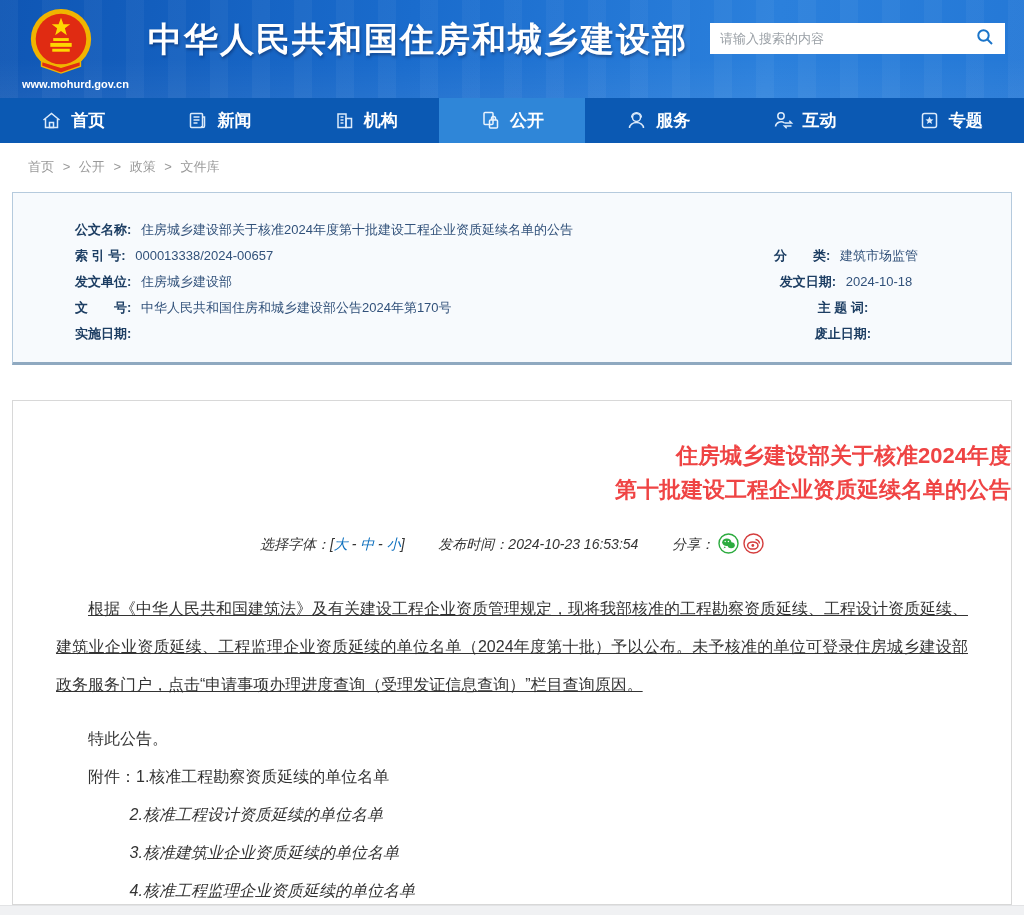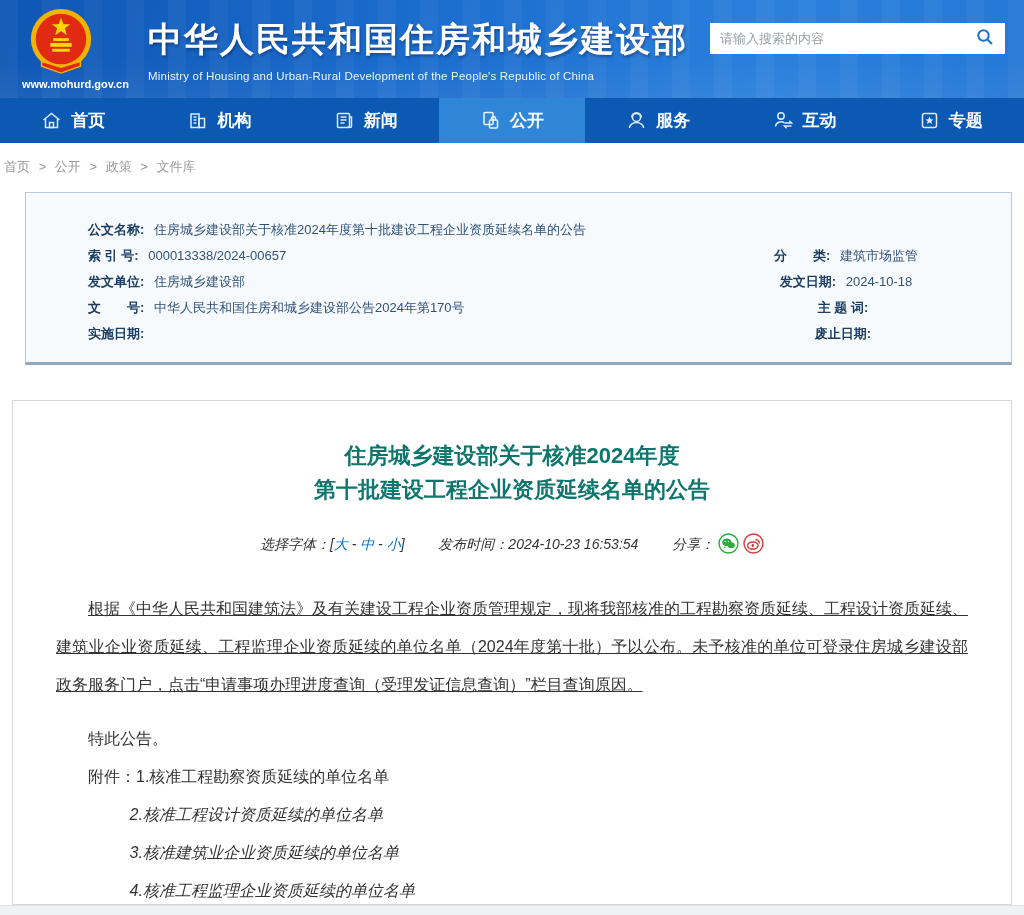--- a/index.html
+++ b/index.html
@@ -33,41 +33,41 @@
     display: flex; align-items: center; justify-content: center; }
 
   
   .main-nav { height: 45px; background: #0b59b3; display: flex; }
   .nav-item { flex: 1; display: flex; align-items: center; justify-content: center; gap: 9px;
     color: #fff; font-size: 17px; font-weight: bold; cursor: pointer; }
   .nav-item.active { background: #2f86d8; }
   .nav-icon { width: 21px; height: 21px; display: inline-flex; }
 
   
-  .breadcrumb-bar { height: 47px; background: #fff; display: flex; align-items: center; padding-left: 4px; }
+  .breadcrumb-bar { height: 47px; background: #fff; display: flex; align-items: center; padding-left: 28px; }
   .breadcrumb { font-size: 13px; color: #999; }
   .breadcrumb .crumb { color: #999; cursor: pointer; }
   .breadcrumb .sep { margin: 0 5px; color: #999; }
 
   
-  .meta-wrap { padding: 2px 12px 0 25px; }
+  .meta-wrap { padding: 2px 12px 0 12px; }
   .meta-box { height: 173px; background: #f7fafd; border: 1px solid #b5cadd;
     border-bottom: 3px solid #8fa9c0; padding: 24px 20px 0 62px;
     display: grid; grid-template-columns: 1fr 290px; }
   .meta-row { height: 26px; line-height: 26px; font-size: 13px; white-space: nowrap; }
   .meta-label { font-weight: bold; color: #1d3e63; margin-right: 6px; }
   .meta-value { color: #31517a; }
   .meta-col-right { margin-top: 26px; text-align: center; }
 
   
   .gap-strip { height: 35px; background: #fff; }
   .content-wrap { padding: 0 12px; }
   .content-box { height: 505px; background: #fff; border: 1px solid #d8d8d8; overflow: hidden; }
-  .article-title { margin-top: 38px; text-align: center; font-size: 22px; font-weight: bold;
-    color: #0f766e; line-height: 34px; }
+  .article-title { margin-top: 38px; text-align: right; font-size: 22px; font-weight: bold;
+    color: #ef4444; line-height: 34px; }
   .article-meta { margin-top: 26px; text-align: center; font-size: 14px; color: #333; font-style: italic; }
   .article-meta .metagap { display: inline-block; width: 26px; }
   .font-size-link { color: #0a6ebd; cursor: pointer; }
   .share-icon { display: inline-block; width: 21px; height: 21px; vertical-align: -5px;
     margin-left: 4px; cursor: pointer; }
   .article-body { padding: 0 43px; color: #333; }
   .body-para { font-size: 16px; line-height: 38px; text-align: justify; text-indent: 2em; }
   .body-para.first { margin-top: 36px; text-decoration: underline; }
   .body-para.closing { margin-top: 16px; }
   .attach-first { font-size: 16px; line-height: 38px; text-indent: 2em; margin-top: 0; }
@@ -86,21 +86,20 @@
       <polygon fill="#ffd700" points="36,12 38.5,18.7 45.5,18.7 40,23 42,30 36,25.8 30,30 32,23 26.5,18.7 33.5,18.7"></polygon>
       <rect x="28" y="33" width="16" height="3" fill="#ffd700"></rect>
       <rect x="25" y="38" width="22" height="4" fill="#ffd700"></rect>
       <rect x="27" y="44" width="18" height="3" fill="#ffd700"></rect>
       <path d="M16 57 L36 63 L56 57 L56 62 L36 69 L16 62 Z" fill="#e02b12" stroke="#f0b400" stroke-width="1.5"></path>
     </svg>
   </div>
   <div class="site-url">www.mohurd.gov.cn</div>
   <div class="site-title-block">
     <div class="site-name">中华人民共和国住房和城乡建设部</div>
-    <div class="site-name-en">Ministry of Housing and Urban-Rural Development of the People's Republic of China</div>
   </div>
   <div class="search-box">
     <input type="text" placeholder="请输入搜索的内容" style="">
     <button class="search-btn">
       <span>
         <svg width="18" height="18" viewBox="0 0 18 18" fill="none" stroke="#1a74c9" stroke-width="2">
           <circle cx="7.5" cy="7.5" r="5.2"></circle>
             <line x1="11.5" y1="11.5" x2="16" y2="16"></line>
         </svg>
       </span>
@@ -115,40 +114,40 @@
           <path d="M2.5 10 L10.5 3.5 L18.5 10"></path>
           <path d="M4.5 9 V17.5 H16.5 V9"></path>
           <rect x="8.5" y="12.5" width="4" height="5"></rect>
         </svg>
     </span>
     <span>首页</span>
   </div>
   <div class="nav-item">
     <span class="nav-icon">
       <svg viewBox="0 0 21 21" fill="none" stroke="#dceafa" stroke-width="1.5">
+          <rect x="3.5" y="3.5" width="12" height="14" rx="1"></rect>
+          <line x1="6.5" y1="7" x2="12.5" y2="7"></line>
+          <line x1="6.5" y1="10" x2="12.5" y2="10"></line>
+          <line x1="6.5" y1="13" x2="10.5" y2="13"></line>
+          <path d="M15.5 7 H17.5 V16 a1.5 1.5 0 0 1 -3 0"></path>
+        </svg>
+    </span>
+    <span>新闻</span>
+  </div>
+  <div class="nav-item">
+    <span class="nav-icon">
+      <svg viewBox="0 0 21 21" fill="none" stroke="#dceafa" stroke-width="1.5">
           <rect x="4" y="4" width="8" height="13.5"></rect>
           <rect x="12" y="8.5" width="5.5" height="9"></rect>
           <line x1="6.5" y1="7" x2="9.5" y2="7"></line>
           <line x1="6.5" y1="10" x2="9.5" y2="10"></line>
           <line x1="6.5" y1="13" x2="9.5" y2="13"></line>
         </svg>
     </span>
     <span>机构</span>
-  </div>
-  <div class="nav-item">
-    <span class="nav-icon">
-      <svg viewBox="0 0 21 21" fill="none" stroke="#dceafa" stroke-width="1.5">
-          <rect x="3.5" y="3.5" width="12" height="14" rx="1"></rect>
-          <line x1="6.5" y1="7" x2="12.5" y2="7"></line>
-          <line x1="6.5" y1="10" x2="12.5" y2="10"></line>
-          <line x1="6.5" y1="13" x2="10.5" y2="13"></line>
-          <path d="M15.5 7 H17.5 V16 a1.5 1.5 0 0 1 -3 0"></path>
-        </svg>
-    </span>
-    <span>新闻</span>
   </div>
   <div class="nav-item active">
     <span class="nav-icon">
       <svg viewBox="0 0 21 21" fill="none" stroke="#eaf4fd" stroke-width="1.5">
           <rect x="4" y="2.5" width="9" height="12" rx="1"></rect>
           <rect x="9.5" y="10" width="8" height="8" rx="1"></rect>
           <path d="M11.5 10 v-1.5 a2 2 0 0 1 4 0 V10"></path>
         </svg>
     </span>
     <span>公开</span>

